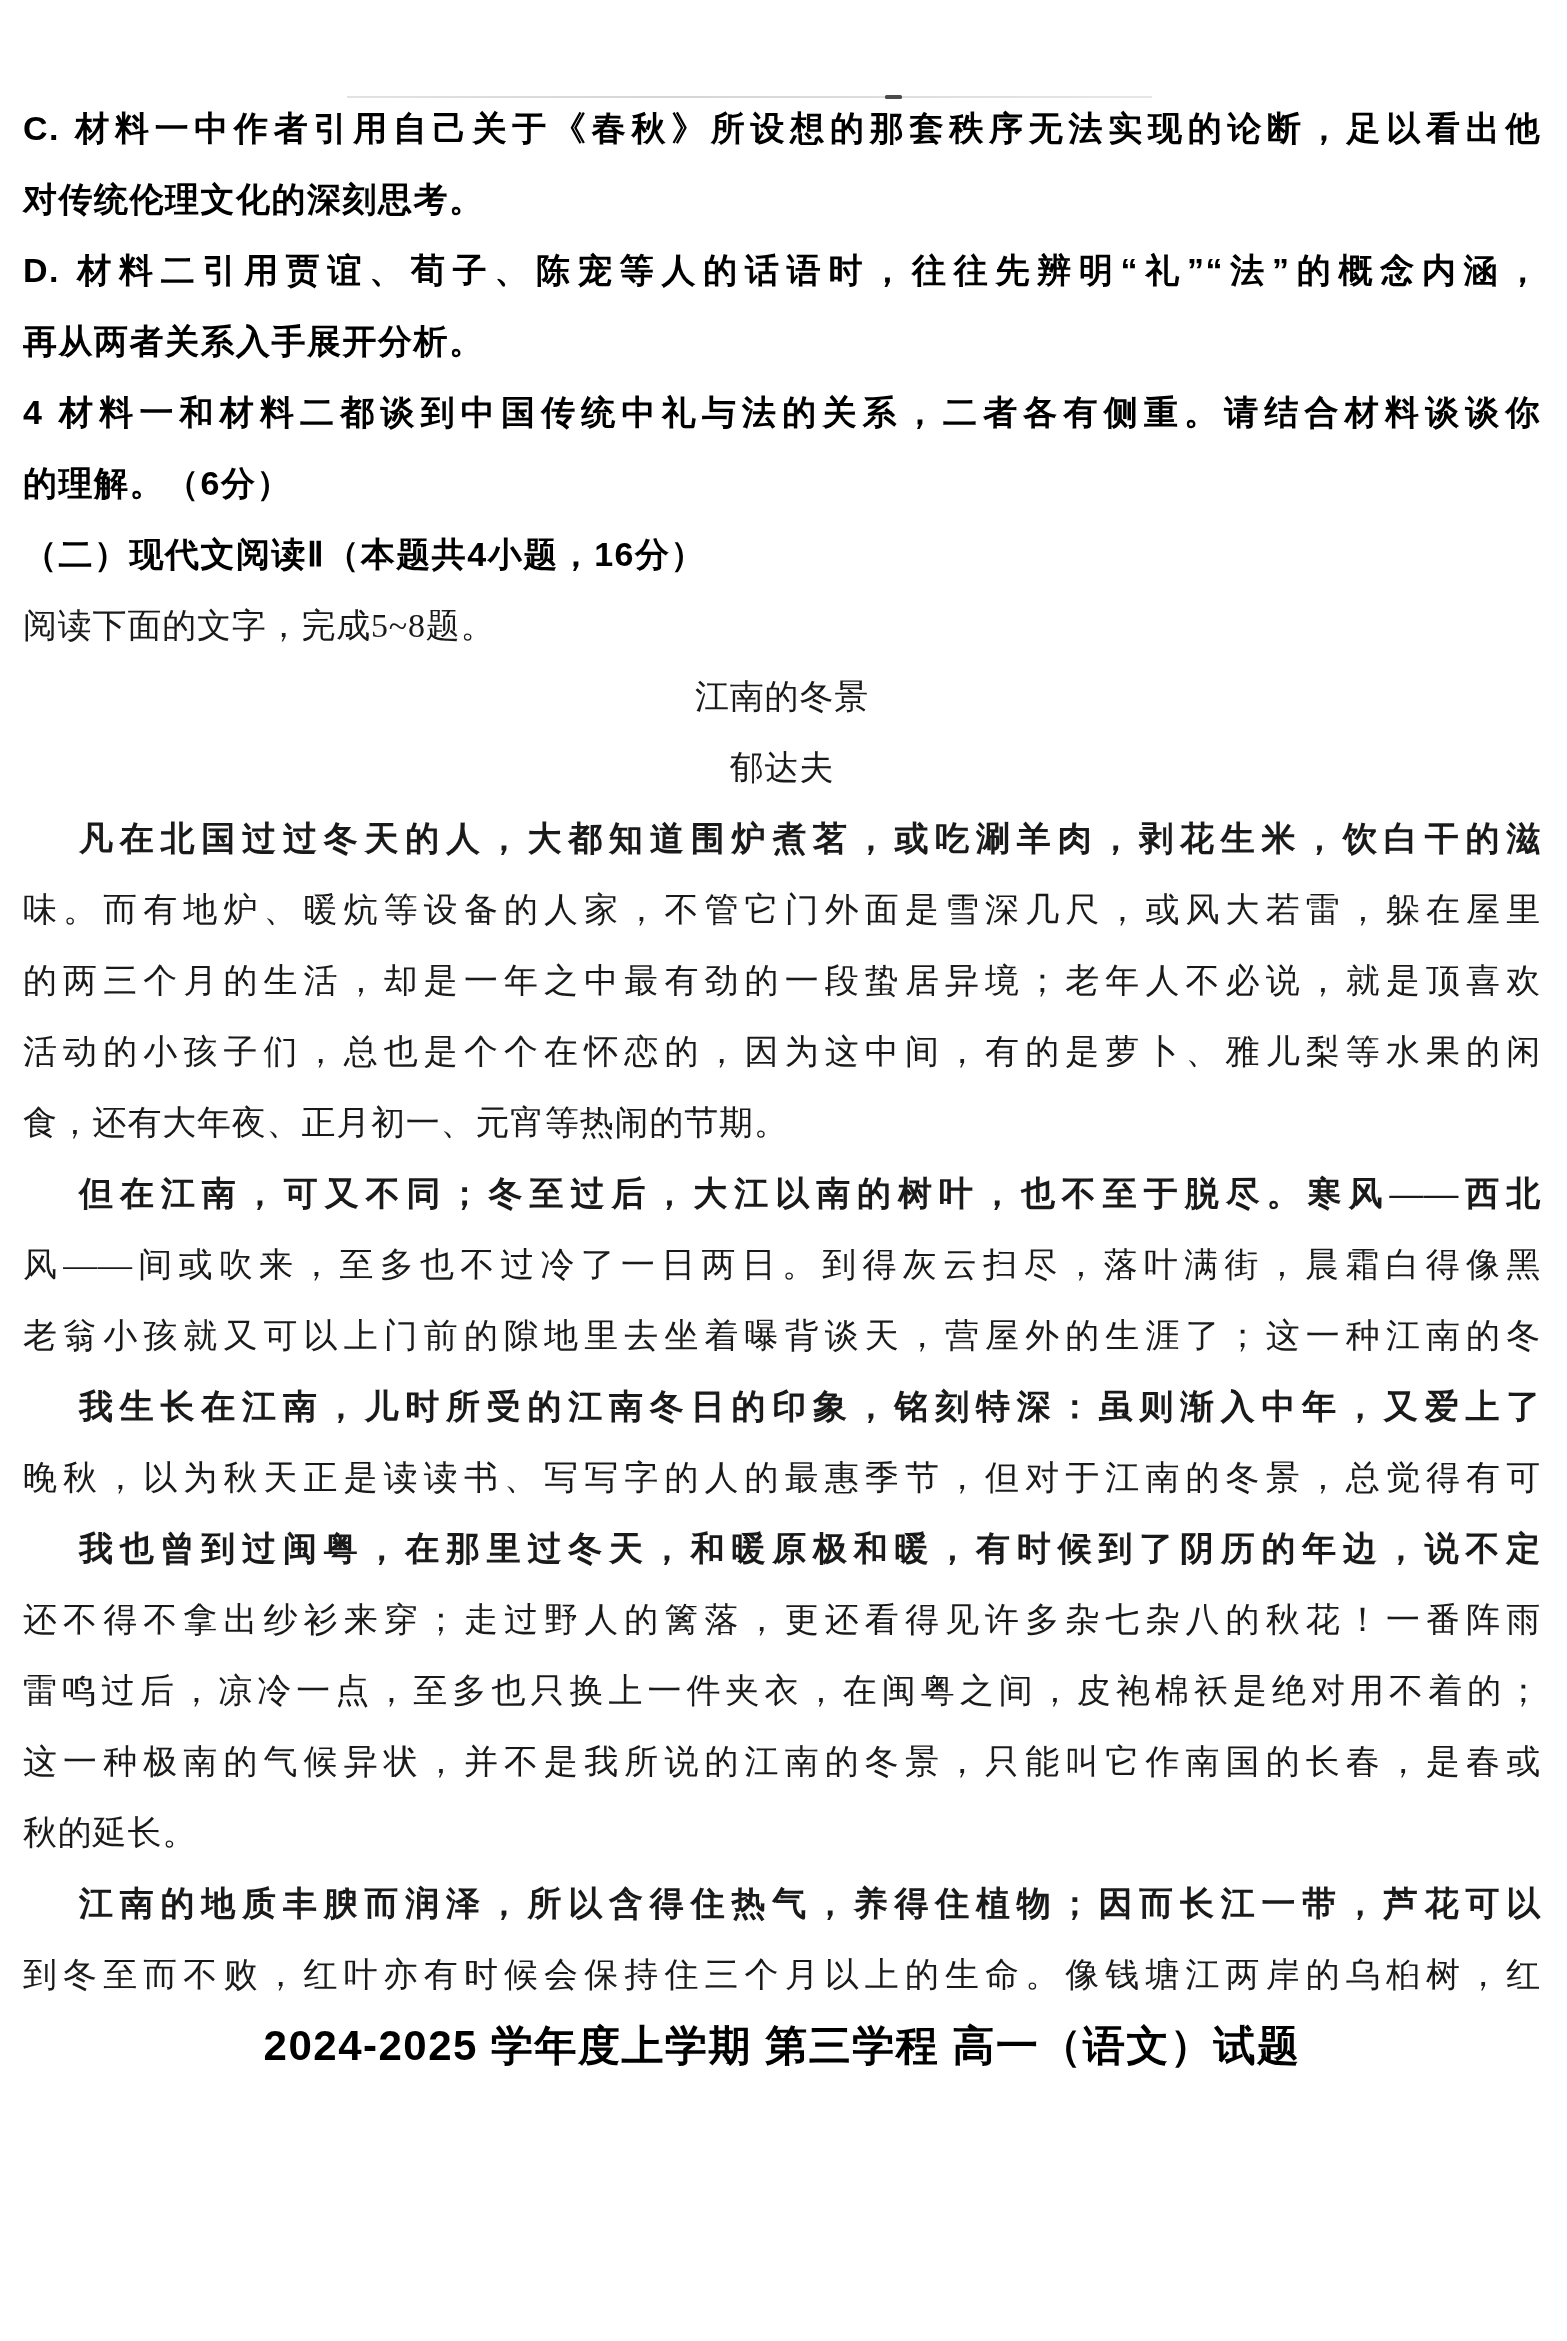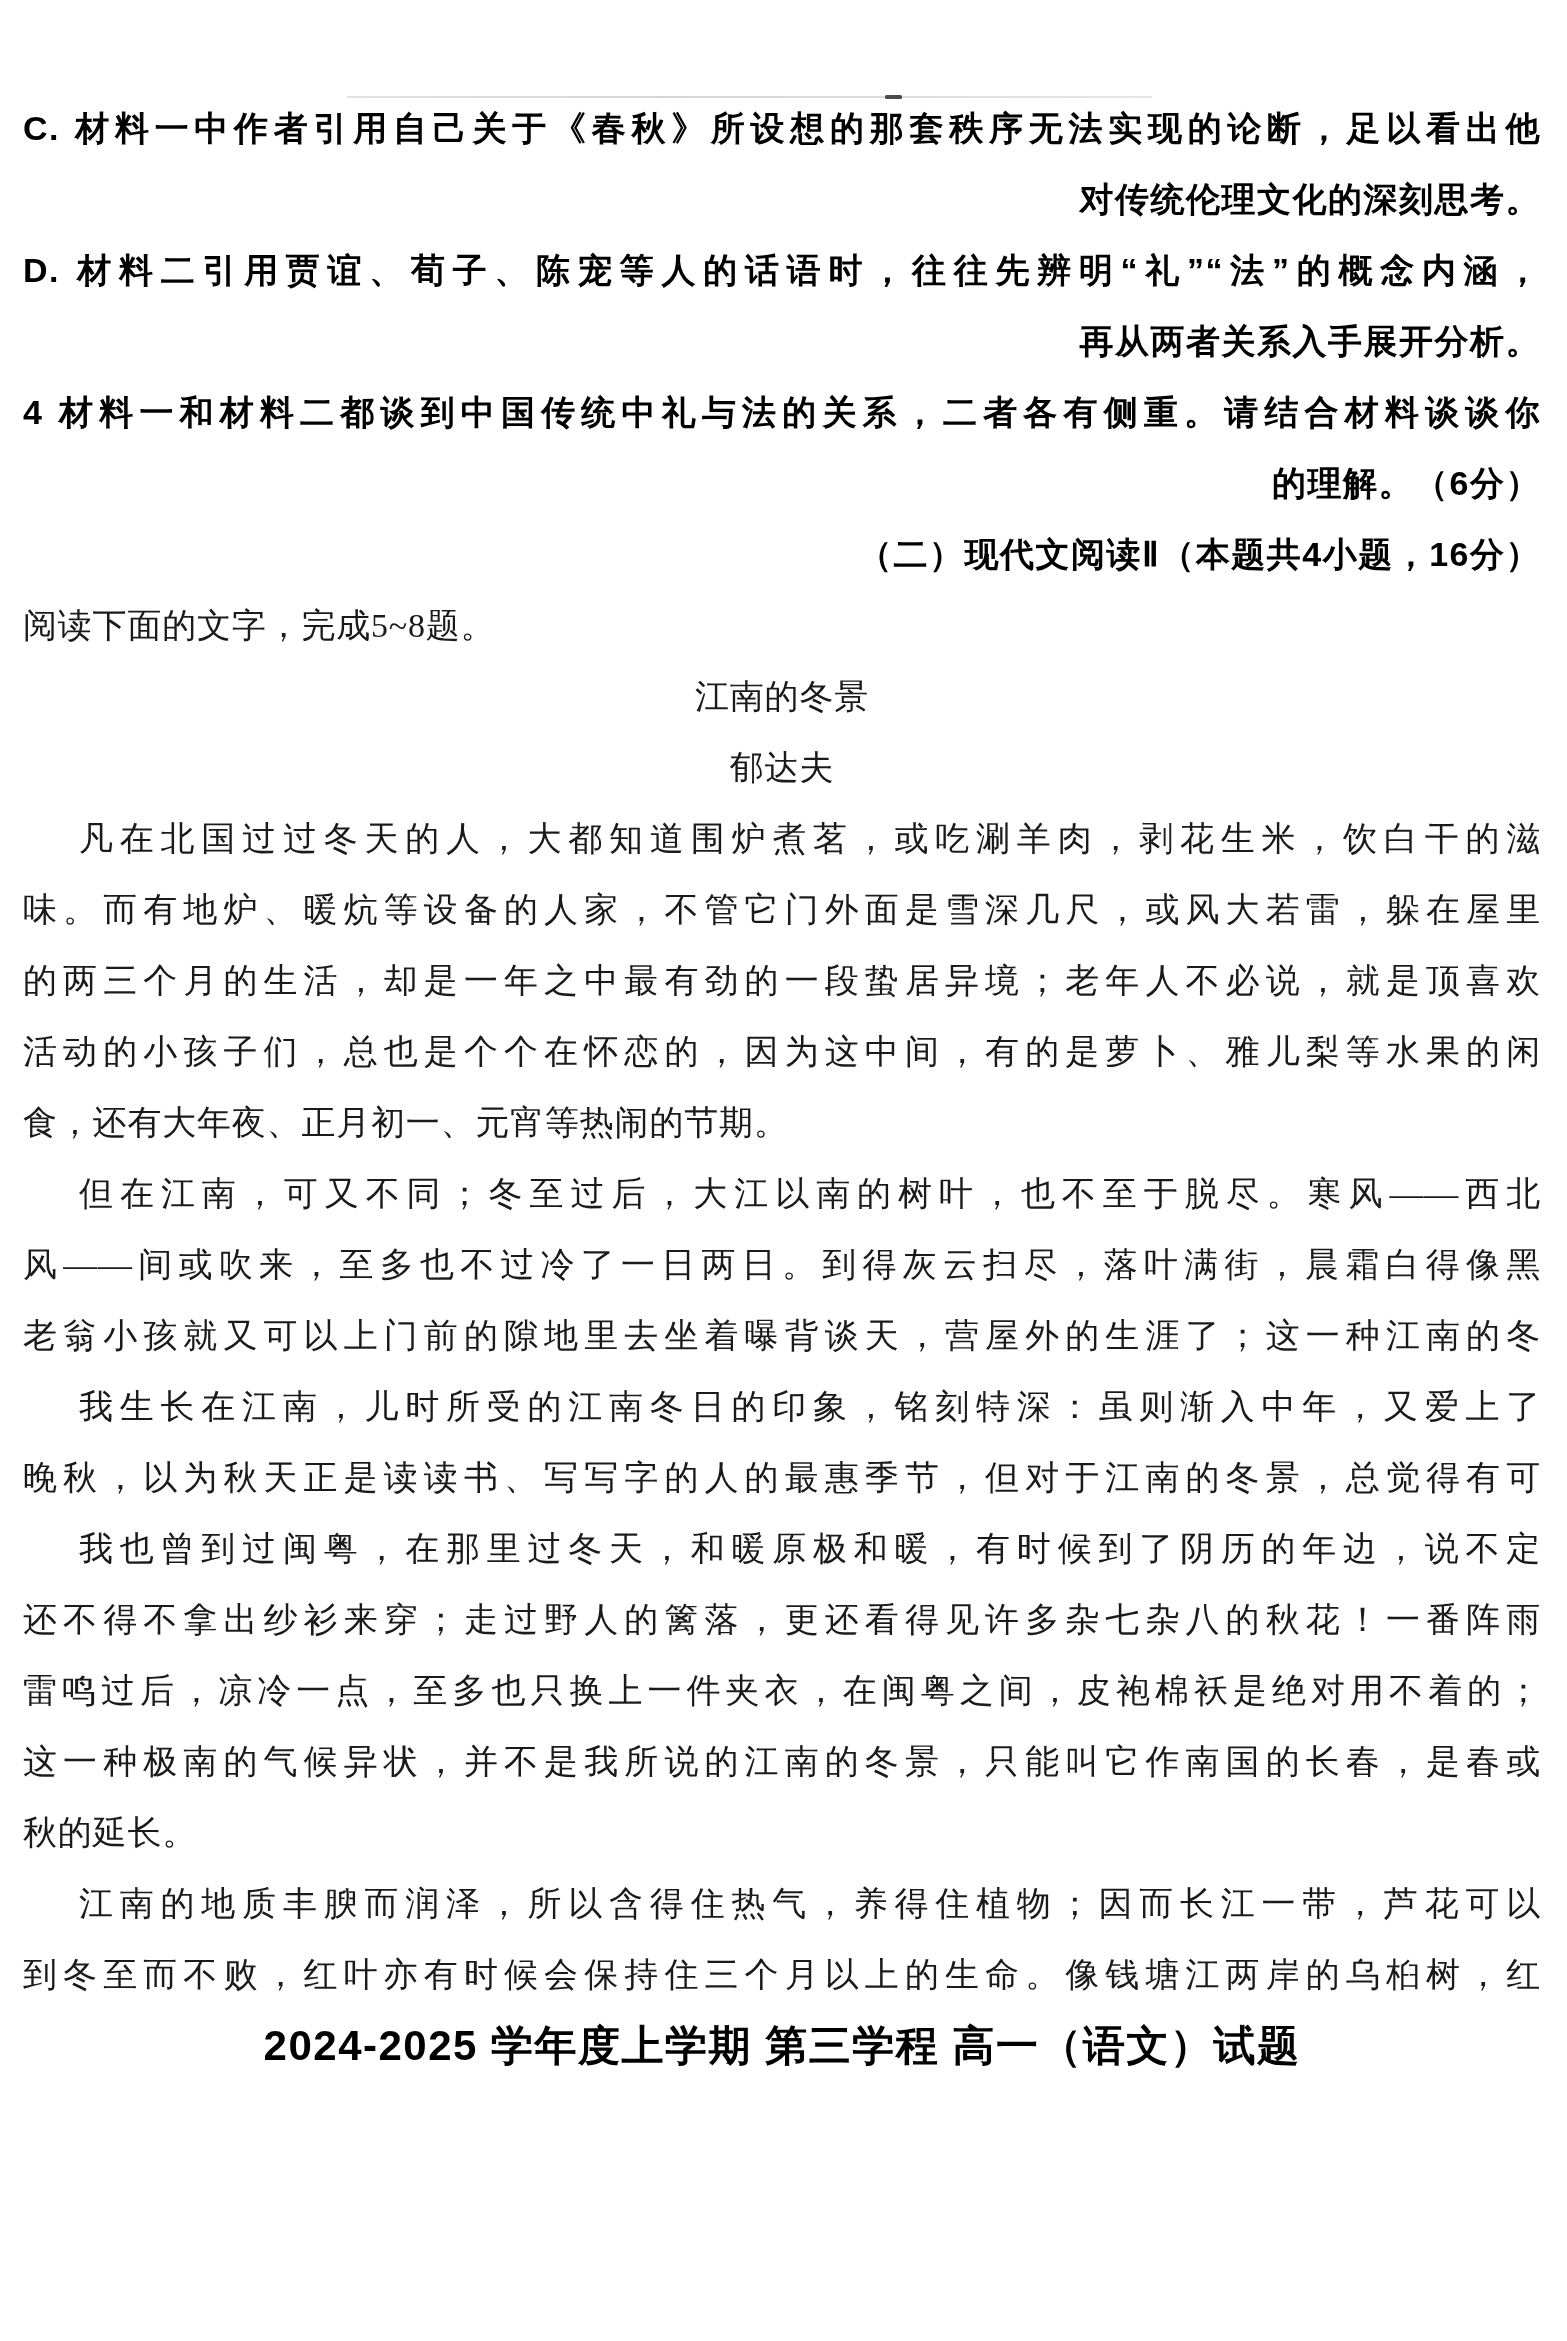--- a/index.html
+++ b/index.html
@@ -30,36 +30,35 @@
     font-size: 34px;
     white-space: nowrap;
     letter-spacing: 0.8px;
   }
   
   .h {
     font-family: "Liberation Sans", sans-serif;
     font-weight: 700;
     color: #000000;
     letter-spacing: 1.5px;
-    text-align: right;
   }
   
   .b {
     font-family: "Liberation Serif", serif;
     font-weight: 400;
     color: #1a1a1a;
   }
   
   .j {
     white-space: normal;
     text-align: justify;
     text-align-last: justify;
     text-justify: inter-character;
   }
-  .ind { text-indent: 56px; }
+  .ind { text-indent: 56px; font-weight: bold; }
   .center { text-align: left; text-align-last: center; }
   .footer {
     height: 71px;
     line-height: 71px;
     font-size: 42px;
     margin-top: 0;
   }
   
   .artifact { position: absolute; pointer-events: none; }
   .a1 {

